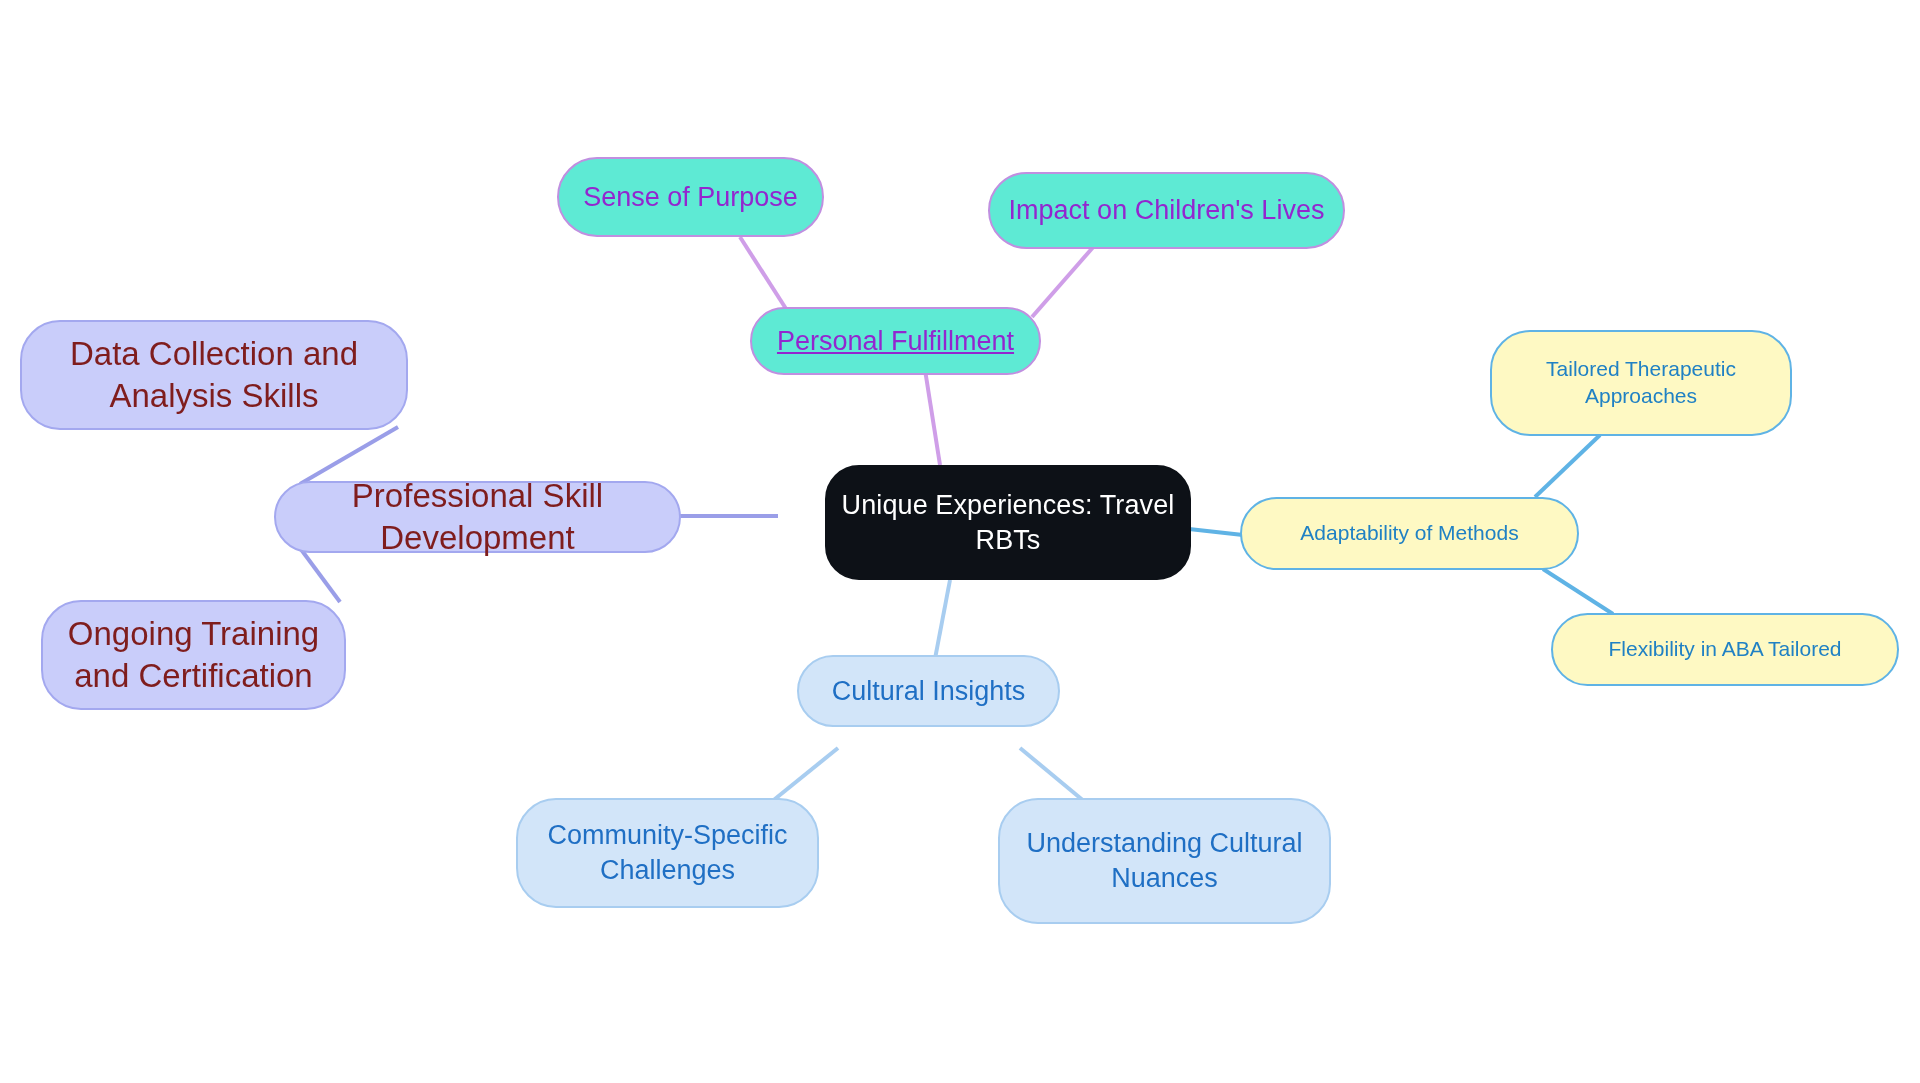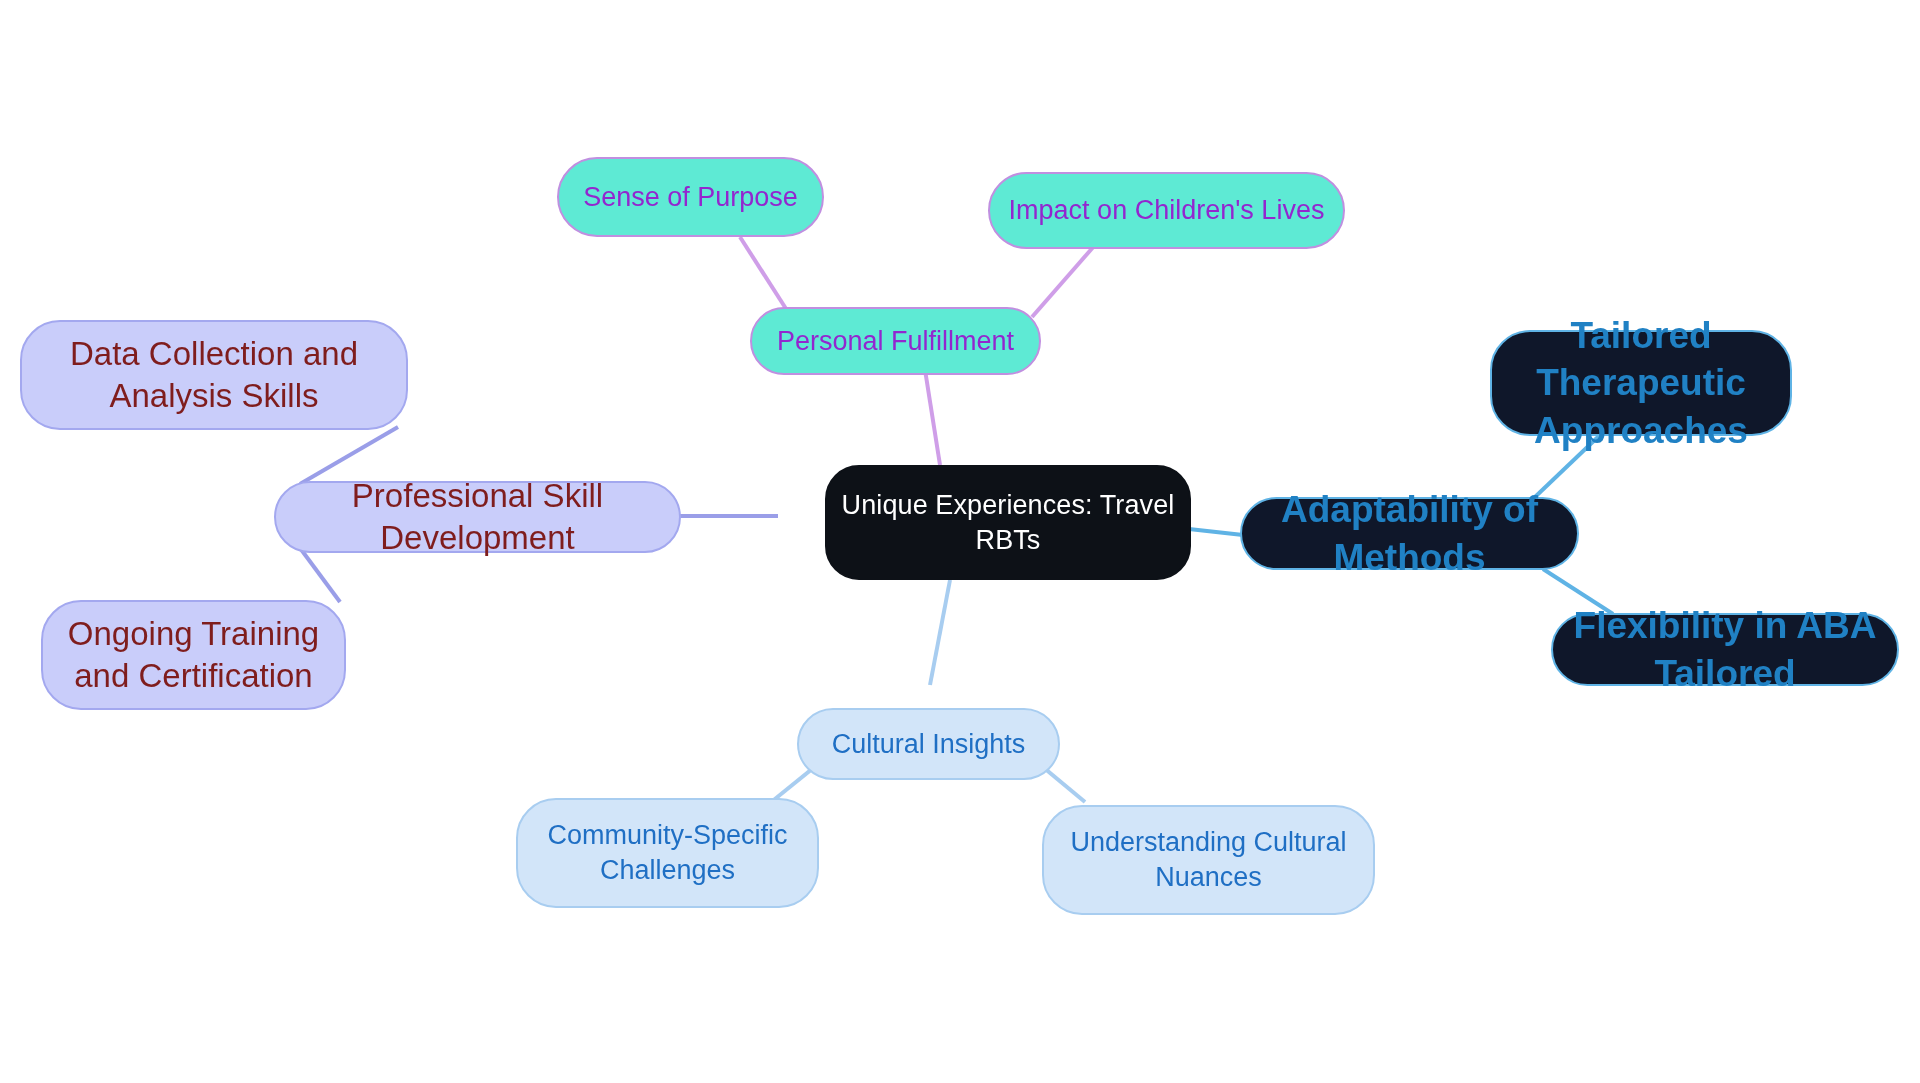--- a/index.html
+++ b/index.html
@@ -57,25 +57,24 @@
     color: #9326cf;
     font-size: 27px;
   }
   .node-lav {
     background: #c9cdfa;
     border-color: #a3a8ef;
     color: #7f1d1d;
     font-size: 33px;
   }
   .node-blue {
-    background: #0f172a;
+    background: #fef9c3;
     border-color: #5fb3e5;
     color: #2081c4;
-    font-size: 37px;
-    font-weight: bold;
+    font-size: 21px;
   }
   .node-blue-soft {
     background: #d2e5f9;
     border-color: #a8cdf0;
     color: #1f6fc4;
     font-size: 27px;
   }
 </style>
 </head>
 <body>
@@ -104,37 +103,37 @@
 
     <path d="M 950 580 L 930 685" stroke="#a8cdf0" stroke-width="4" fill="none"></path>
 
     <path d="M 838 748 L 770 803" stroke="#a8cdf0" stroke-width="4" fill="none"></path>
 
     <path d="M 1020 748 L 1085 802" stroke="#a8cdf0" stroke-width="4" fill="none"></path>
   </svg>
 
   <div class="node node-root" style="left:777px; top:465px; width:366px; height:115px;">Unique Experiences: Travel RBTs</div>
 
-  <div class="node node-purple" style="left:750px; top:307px; width:291px; height:68px;">Personal Fulfillment</div>
+  <div class="node node-purple" style="left:750px; top:307px; width:291px; height:68px;text-decoration:underline;">Personal Fulfillment</div>
 
   <div class="node node-purple" style="left:557px; top:157px; width:267px; height:80px;">Sense of Purpose</div>
 
   <div class="node node-purple" style="left:988px; top:172px; width:357px; height:77px;text-align:center;">Impact on Children's Lives</div>
 
   <div class="node node-lav" style="left:274px; top:481px; width:407px; height:72px;">Professional Skill Development</div>
 
   <div class="node node-lav" style="left:20px; top:320px; width:388px; height:110px;">Data Collection and Analysis Skills</div>
 
   <div class="node node-lav" style="left:41px; top:600px; width:305px; height:110px;">Ongoing Training and Certification</div>
 
   <div class="node node-blue" style="left:1240px; top:497px; width:339px; height:73px;">Adaptability of Methods</div>
 
   <div class="node node-blue" style="left:1490px; top:330px; width:302px; height:106px;">Tailored Therapeutic Approaches</div>
 
   <div class="node node-blue" style="left:1551px; top:613px; width:348px; height:73px;">Flexibility in ABA Tailored</div>
 
-  <div class="node node-blue-soft" style="left:797px; top:708px; width:263px; height:72px;">Cultural Insights</div>
+  <div class="node node-blue-soft" style="left:797px; top:655px; width:263px; height:72px;">Cultural Insights</div>
 
   <div class="node node-blue-soft" style="left:516px; top:798px; width:303px; height:110px;">Community-Specific Challenges</div>
 
-  <div class="node node-blue-soft" style="left:1042px; top:798px; width:333px; height:110px;margin-top:7px;">Understanding Cultural Nuances</div>
+  <div class="node node-blue-soft" style="left:998px; top:798px; width:333px; height:126px;">Understanding Cultural Nuances</div>
 
 </div>
 
 </body></html>

